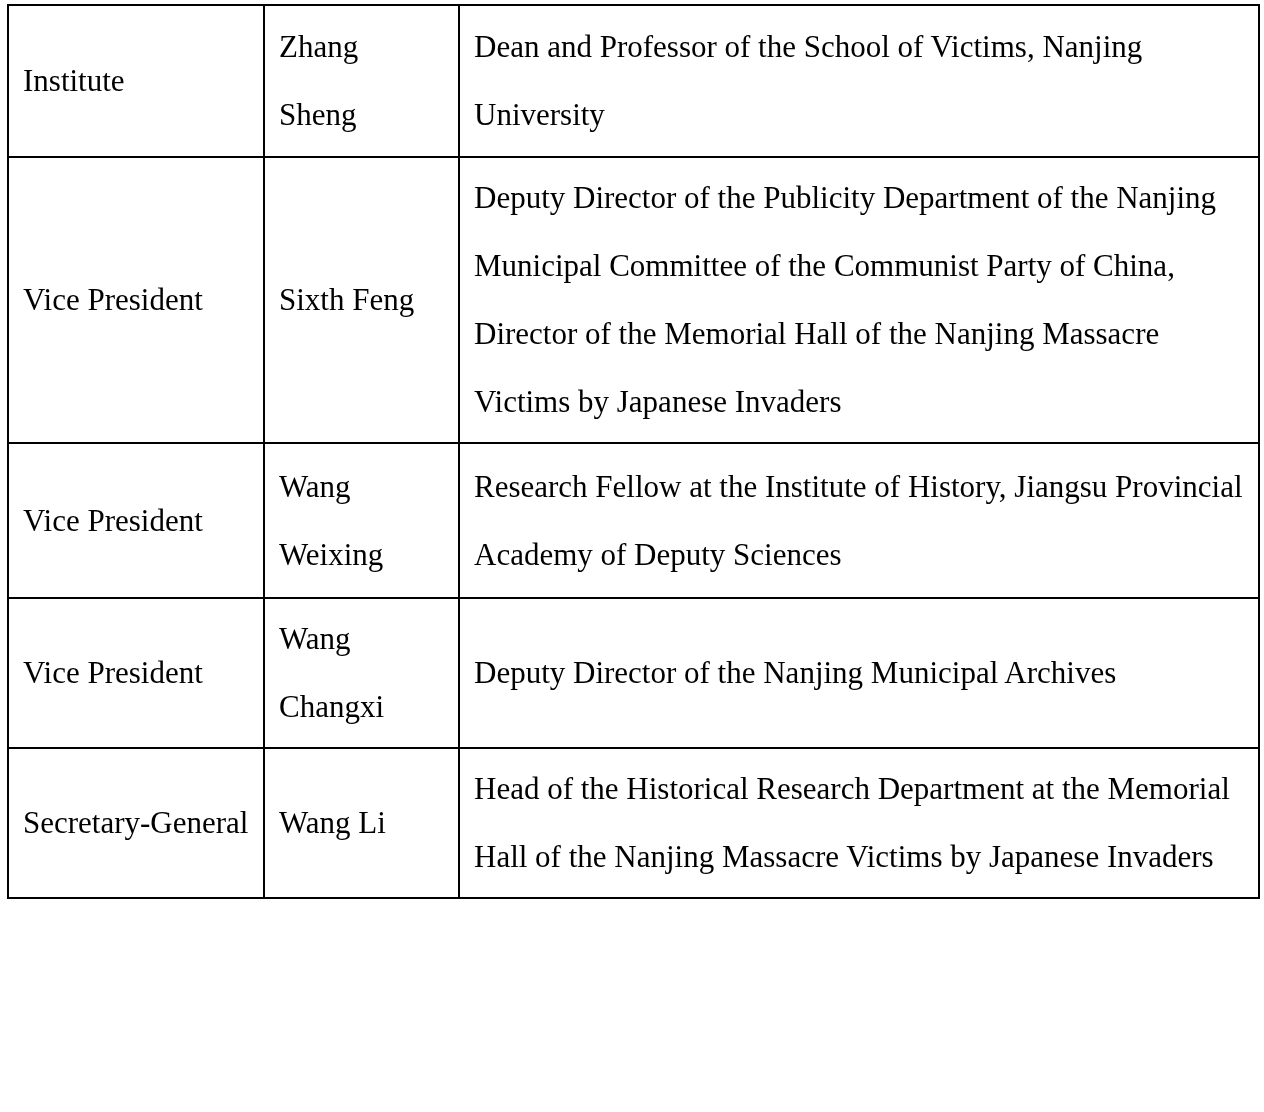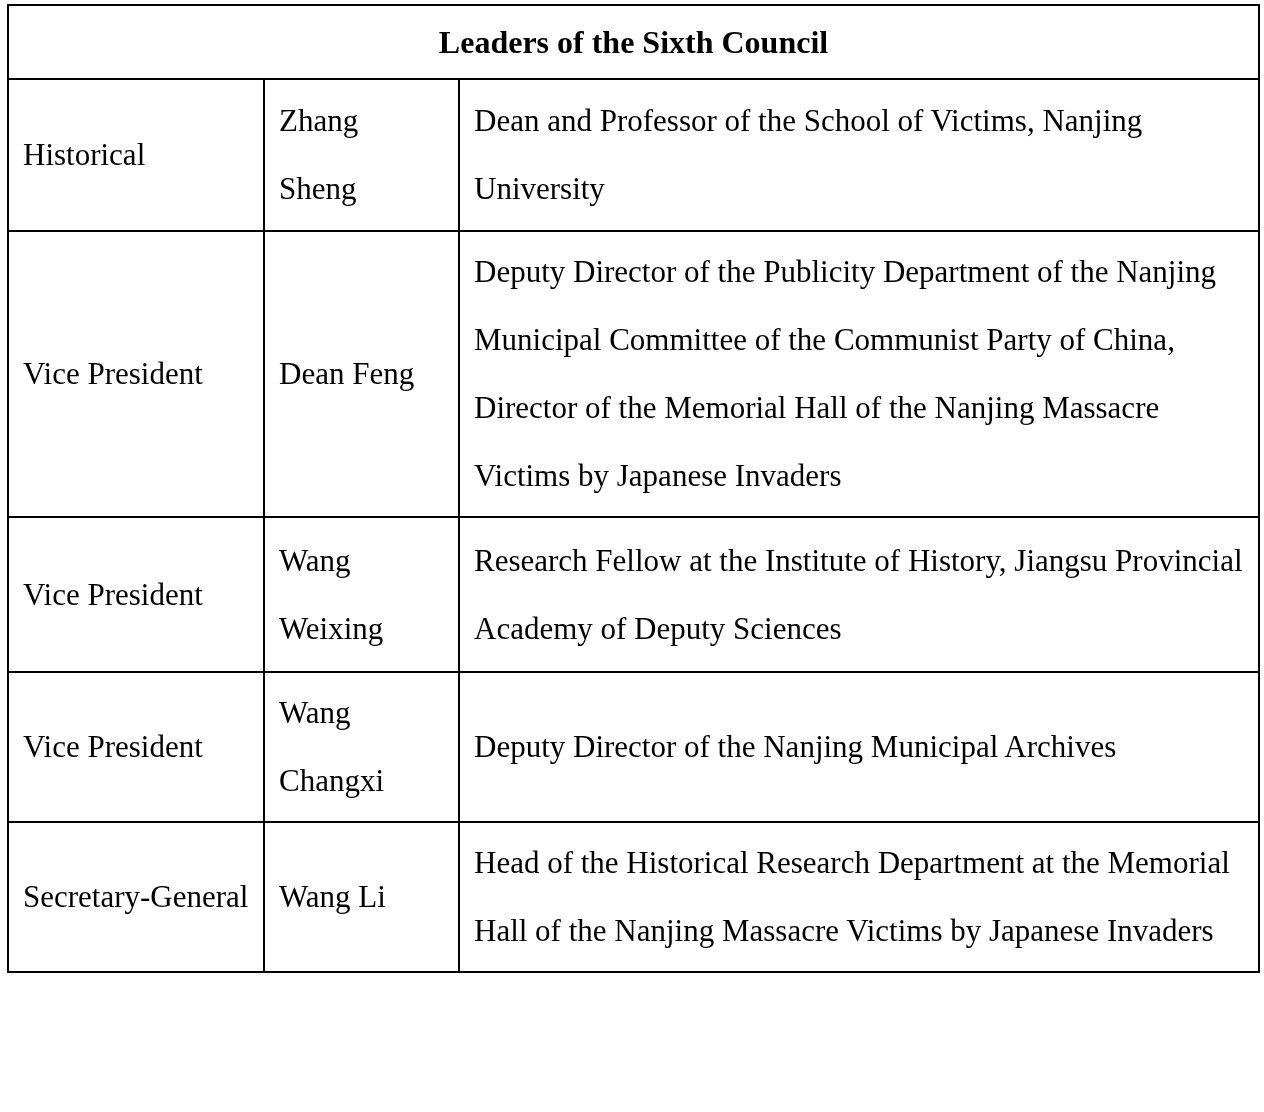--- a/index.html
+++ b/index.html
@@ -58,36 +58,33 @@
 
 <div class="table-wrap">
   <table class="council-table">
     <colgroup>
       <col style="width:256px">
       <col style="width:195px">
       <col style="width:800px">
     </colgroup>
 
     <tbody>
-        <tr class="title-row">
-      <td colspan="3">Leaders of the Sixth Council</td>
-    </tr>
 
 
     <tr class="row-0">
-      <td>Historical</td>
+      <td>Institute</td>
       <td>Zhang
 Sheng</td>
       <td>Dean and Professor of the School of Victims, Nanjing
 University</td>
     </tr>
 
     <tr class="row-1">
       <td>Vice President</td>
-      <td>Dean Feng</td>
+      <td>Sixth Feng</td>
       <td>Deputy Director of the Publicity Department of the Nanjing
 Municipal Committee of the Communist Party of China,
 Director of the Memorial Hall of the Nanjing Massacre
 Victims by Japanese Invaders</td>
     </tr>
 
     <tr class="row-2">
       <td>Vice President</td>
       <td>Wang
 Weixing</td>

